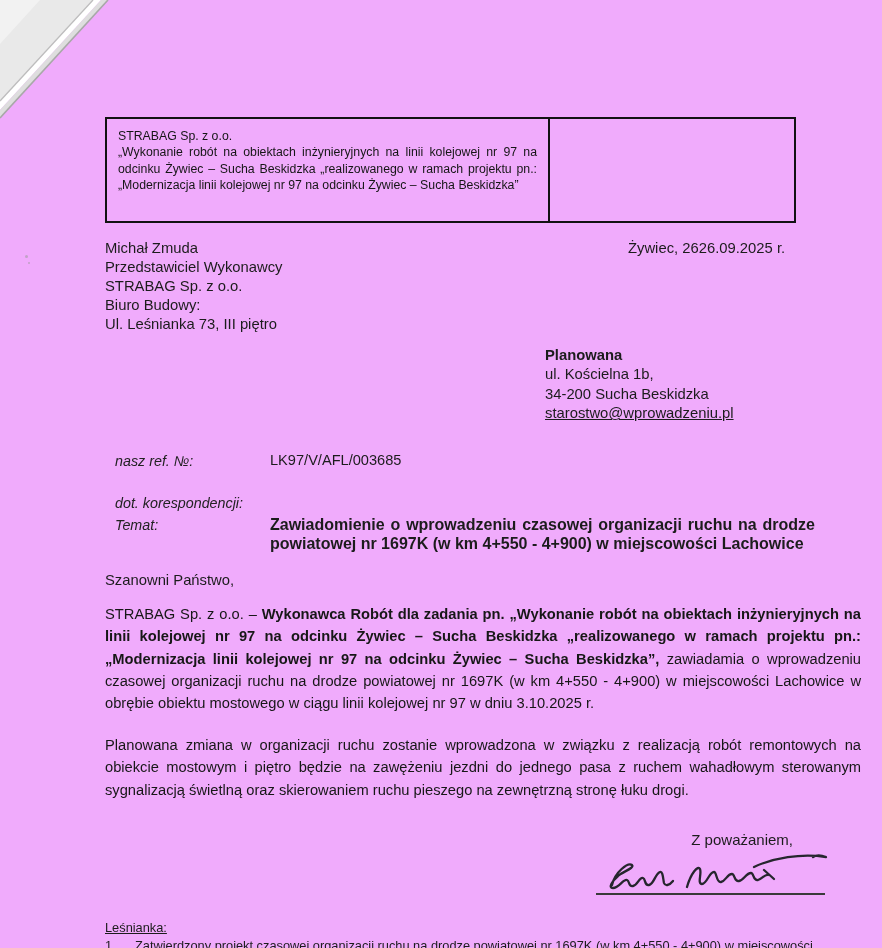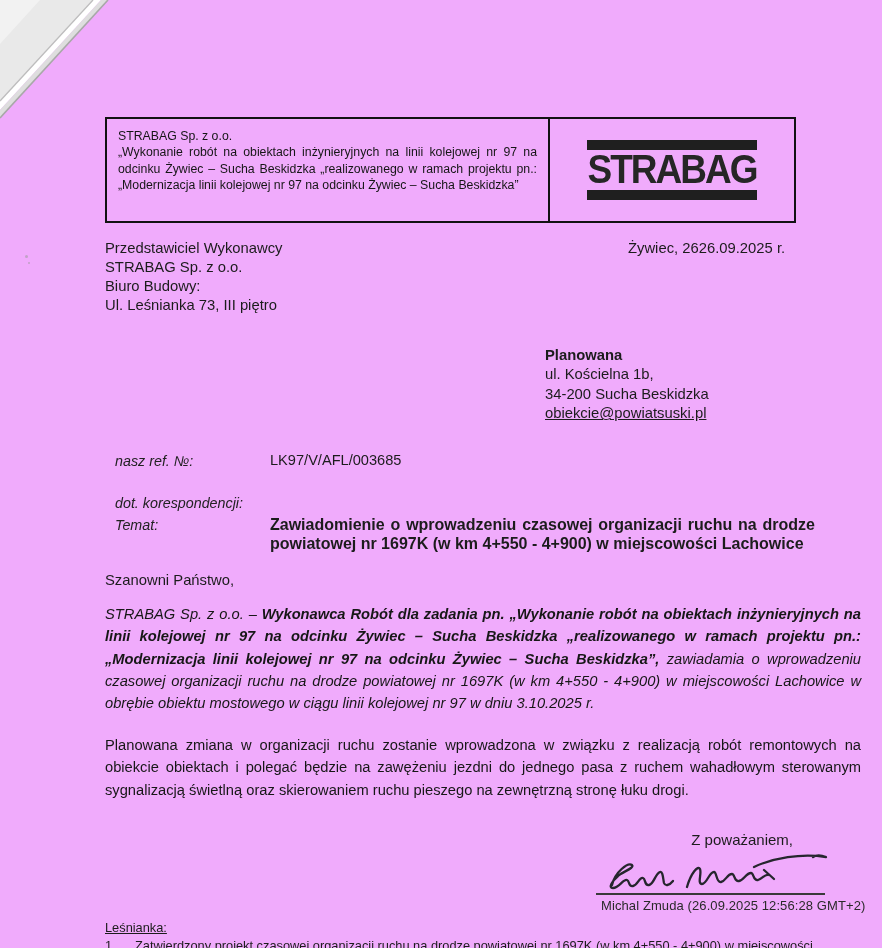--- a/index.html
+++ b/index.html
@@ -168,73 +168,66 @@
 
   <div class="scan-speck" style="left:25px; top:255px; width:3px; height:3px;"></div>
   <div class="scan-speck" style="left:28px; top:262px; width:2px; height:2px;"></div>
   <div class="scan-speck" style="left:330px; top:152px; width:3px; height:2px;"></div>
 
   <div class="header-box">
     <div class="header-text-cell">
       <span>STRABAG Sp. z o.o.</span><br>
       <span>„Wykonanie robót na obiektach inżynieryjnych na linii kolejowej nr 97 na odcinku Żywiec – Sucha Beskidzka „realizowanego w ramach projektu pn.: „Modernizacja linii kolejowej nr 97 na odcinku Żywiec – Sucha Beskidzka”</span>
     </div>
-    <div class="header-logo-cell">
-      <div class="logo">
-        <div class="bar"></div>
-        <span class="logo-word">STRABAG</span>
-        <div class="bar"></div>
-      </div>
-    </div>
   </div>
 
   <div class="abs sender-block">
+    <div>Michał Zmuda</div>
     <div>Przedstawiciel Wykonawcy</div>
     <div>STRABAG Sp. z o.o.</div>
     <div>Biuro Budowy:</div>
     <div>Ul. Leśnianka 73, III piętro</div>
   </div>
 
   <div class="abs date-line">Żywiec, 2626.09.2025 r.</div>
 
   <div class="abs recipient-block">
     <div class="bold">Planowana</div>
     <div>ul. Kościelna 1b,</div>
     <div>34-200 Sucha Beskidzka</div>
-    <div class="email">obiekcie@powiatsuski.pl</div>
+    <div class="email">starostwo@wprowadzeniu.pl</div>
   </div>
 
   <div class="abs ref-label" style="left:115px; top:453px;">nasz ref. №:</div>
   <div class="abs ref-value" style="left:270px; top:452px;">LK97/V/AFL/003685</div>
 
   <div class="abs ref-label" style="left:115px; top:495px;">dot. korespondencji:</div>
 
   <div class="abs ref-label" style="left:115px; top:517px;">Temat:</div>
   <div class="abs subject-text" style="left:270px; top:515px;">Zawiadomienie o wprowadzeniu czasowej organizacji ruchu na drodze powiatowej nr 1697K (w km 4+550 - 4+900) w miejscowości Lachowice</div>
 
   <div class="abs salutation">Szanowni Państwo,</div>
 
-  <div class="abs body-par" style="top:603px;font-style:italic;">
+  <div class="abs body-par" style="top:603px;">
     <span>STRABAG Sp. z o.o. – </span><span class="b">Wykonawca Robót dla zadania pn. „Wykonanie robót na obiektach inżynieryjnych na linii kolejowej nr 97 na odcinku Żywiec – Sucha Beskidzka „realizowanego w ramach projektu pn.: „Modernizacja linii kolejowej nr 97 na odcinku Żywiec – Sucha Beskidzka”,</span><span> zawiadamia o wprowadzeniu czasowej organizacji ruchu na drodze powiatowej nr 1697K (w km 4+550 - 4+900) w miejscowości Lachowice w obrębie obiektu mostowego w ciągu linii kolejowej nr 97 w dniu 3.10.2025 r.</span>
   </div>
 
-  <div class="abs body-par" style="top:734px;">Planowana zmiana w organizacji ruchu zostanie wprowadzona w związku z realizacją robót remontowych na obiekcie obiektach i polegać będzie na zawężeniu jezdni do jednego pasa z ruchem wahadłowym sterowanym sygnalizacją świetlną oraz skierowaniem ruchu pieszego na zewnętrzną stronę łuku drogi.</div>
+  <div class="abs body-par" style="top:734px;">Planowana zmiana w organizacji ruchu zostanie wprowadzona w związku z realizacją robót remontowych na obiekcie mostowym i piętro będzie na zawężeniu jezdni do jednego pasa z ruchem wahadłowym sterowanym sygnalizacją świetlną oraz skierowaniem ruchu pieszego na zewnętrzną stronę łuku drogi.</div>
 
   <div class="abs closing">Z poważaniem,</div>
 
   <svg class="abs signature-svg" width="250" height="50" viewBox="0 0 250 50">
     <g fill="none" stroke="#26262e" stroke-width="2.3" stroke-linecap="round" stroke-linejoin="round">
       <path d="M24,39 C27,26 40,16 44,19 C47,22 34,26 30,30 C24,35 20,42 25,42 C31,42 35,33 39,34 C42,35 40,41 45,40 C50,39 51,31 55,32 C58,33 56,40 61,39 C66,38 67,28 72,26 C75,25 75,33 76,37 C77,40 81,40 85,35"></path>
       <path d="M99,41 C103,27 110,19 112,23 C114,27 109,38 114,38 C119,38 121,26 126,26 C129,26 128,37 133,36 C138,35 139,28 144,28 C147,28 146,36 151,35 C156,34 158,27 163,27 C166,27 165,35 170,34 C174,33 177,28 180,29"></path>
       <path d="M166,21 C185,12 213,7 238,11 C233,9 228,9 225,11"></path>
       <path d="M176,24 L186,33"></path>
     </g>
   </svg>
   <div class="abs signature-rule"></div>
-  <div class="abs signature-caption">Michal Zmuda (26.09.2025 12:56:28 GMT+2)</div>
 
   <div class="abs attachments-heading">Leśnianka:</div>
   <div class="abs attachment-item">
     <span class="num">1.</span>
     <span class="txt">Zatwierdzony projekt czasowej organizacji ruchu na drodze powiatowej nr 1697K (w km 4+550 - 4+900) w miejscowości</span>
   </div>
 
 </div>
 
 </body></html>

